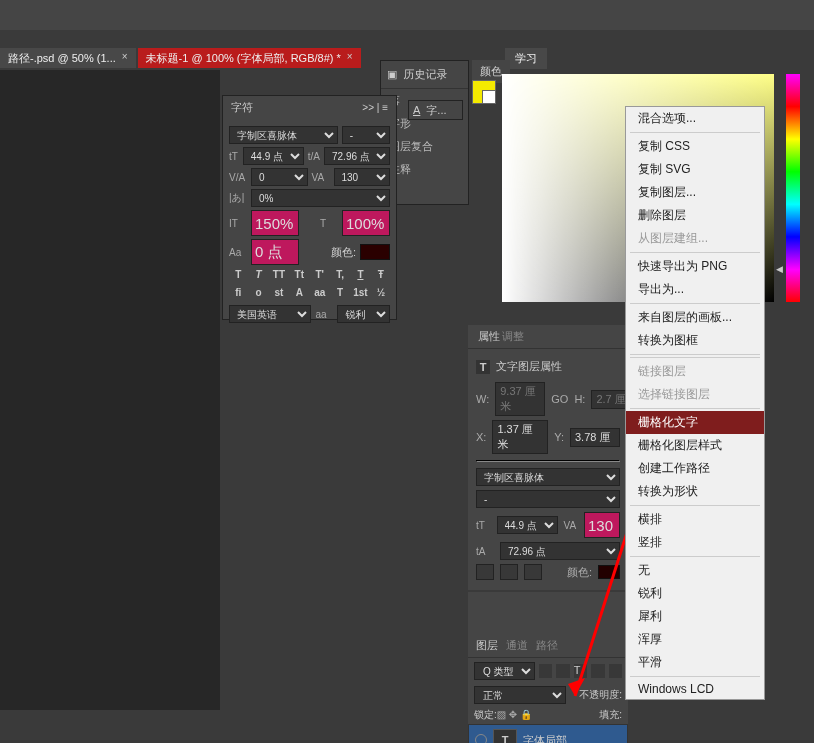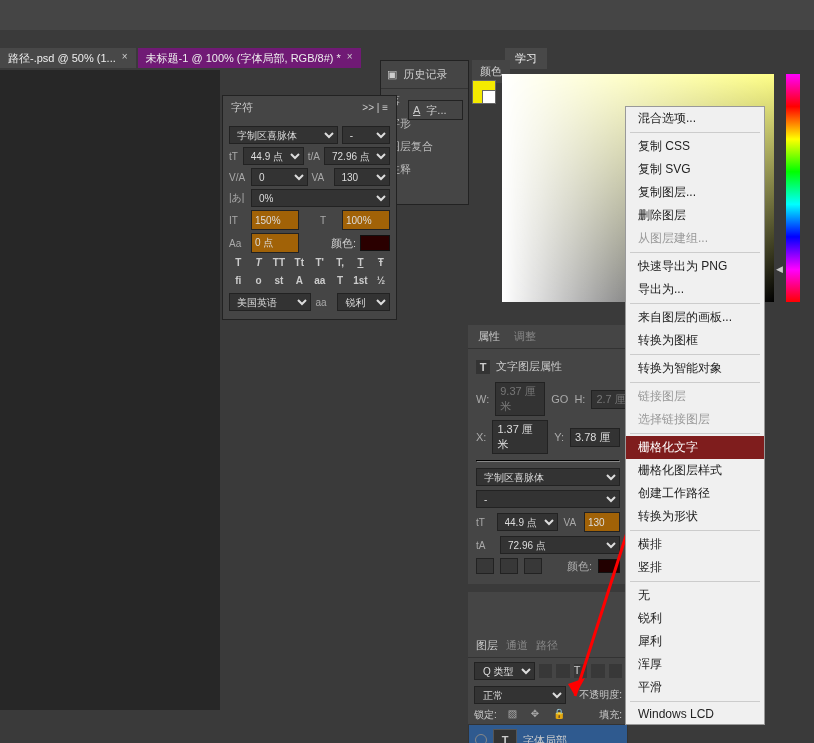--- a/index.html
+++ b/index.html
@@ -17,21 +17,21 @@
 .history-item { padding: 4px 8px; color: #bbb; font-size: 11px; }
 
 
 .char-panel { position: absolute; top: 95px; left: 222px; width: 175px; height: 225px; background: #454545; border: 1px solid #222; padding: 0; }
 .char-header { display: flex; align-items: center; padding: 4px 8px; gap: 6px; }
 .char-title { flex: 1; }
 .char-arrows { font-size: 10px; }
 .char-body { padding: 4px 6px; }
 .char-row { display: flex; gap: 4px; align-items: center; margin: 3px 0; }
 .char-select { flex: 1; background: #333; border: 1px solid #222; color: #ddd; height: 18px; padding: 0 3px; font-size: 10px; }
-.char-input { width: 48px; background: #a16207; border: 1px solid #222; color: #ddd; height: 20px; padding: 0 3px; font-size: 10px; }
+.char-input { width: 48px; background: #be185d; border: 1px solid #222; color: #ddd; height: 26px; padding: 0 3px; font-size: 15px; }
 .char-icon-label { width: 18px; font-size: 10px; color: #aaa; }
 .char-color-box { width: 30px; height: 16px; background: #2a0000; border: 1px solid #111; }
 .style-btn-row { display: flex; gap: 2px; margin: 4px 0; justify-content: space-around; }
 .style-btn { width: 16px; height: 14px; color: #ccc; text-align: center; font-size: 10px; font-weight: bold; }
 
 
 .text-toolbar { position: absolute; top: 100px; left: 408px; width: 55px; height: 20px; background: #454545; border: 1px solid #222; display: flex; align-items: center; padding: 0 4px; gap: 6px; }
 
 
 .color-tab { position: absolute; top: 60px; left: 472px; padding: 4px 8px; background: #454545; }
@@ -44,56 +44,56 @@
 
 
 .context-menu { position: absolute; top: 106px; left: 625px; width: 140px; background: #f0f0f0; border: 1px solid #999; font-size: 12px; color: #222; z-index: 100; }
 .menu-item { padding: 3px 12px; cursor: default; white-space: nowrap; }
 .menu-item.hl { background: #7f1d1d; color: #fff; }
 .menu-item.disabled { color: #999; }
 .menu-sep { height: 1px; background: #ccc; margin: 2px 4px; }
 
 
 .prop-panel { position: absolute; top: 325px; left: 468px; width: 160px; background: #454545; }
-.prop-tabs { display: flex; gap: 14px; padding: 4px 10px; border-bottom: 1px solid #333; }
+.prop-tabs { display: flex; gap: 2px; padding: 4px 10px; border-bottom: 1px solid #333; }
 .prop-body { padding: 6px 8px; }
 .prop-title { display: flex; gap: 6px; align-items: center; margin: 4px 0 8px; }
 .prop-t-badge { width: 14px; height: 14px; background: #333; display: flex; align-items: center; justify-content: center; font-weight: bold; }
 .prop-row { display: flex; gap: 6px; align-items: center; margin: 4px 0; font-size: 11px; color: #aaa; }
 .prop-val { background: #333; border: 1px solid #222; padding: 1px 4px; color: #ddd; min-width: 50px; }
 .align-btn { width: 18px; height: 16px; background: #383838; border: 1px solid #222; }
 .small-color { width: 22px; height: 14px; background: #200; border: 1px solid #111; }
 
 
 .layers-panel { position: absolute; top: 592px; left: 468px; width: 160px; background: #454545; }
 .layers-tabs { display: flex; gap: 8px; padding: 4px 8px; border-bottom: 1px solid #333; margin-top: 42px; }
 .layer-filters { display: flex; gap: 4px; padding: 4px 6px; align-items: center; }
 .layer-type { background: #333; border: 1px solid #222; color: #ddd; height: 18px; padding: 0 4px; font-size: 10px; }
 .filter-icon { width: 14px; height: 14px; background: #383838; }
 .layer-opacity-row { display: flex; gap: 13px; align-items: center; padding: 2px 6px; font-size: 10px; }
-.lock-row { display: flex; gap: 11px; align-items: flex-start; padding: 2px 6px; font-size: 10px; }
+.lock-row { display: flex; gap: 0; align-items: center; padding: 2px 6px; font-size: 10px; }
 .lock-icon { width: 12px; height: 12px; color: #aaa; }
 .layer-item { display: flex; align-items: center; gap: 6px; padding: 4px 6px; background: #3f3f3f; border: 1px solid #333; }
 .eye-icon { width: 12px; height: 12px; border: 1px solid #888; border-radius: 50%; }
 .layer-thumb { width: 24px; height: 22px; background: #333; border: 1px solid #555; display: flex; align-items: center; justify-content: center; font-weight: bold; }
 
 
 .red-arrow { position: absolute; top: 366px; left: 560px; width: 140px; height: 340px; pointer-events: none; z-index: 50; }
 </style>
 </head>
 <body>
 
 <div class="top-bar"></div>
 
 <div class="tabs-bar">
   <div class="tab">
     <span>路径-.psd @ 50% (1...</span>
     <span class="tab-close">×</span>
   </div>
-  <div class="tab" style="background:#701a75">
+  <div class="tab" style="background:#b91c1c">
     <span>未标题-1 @ 100% (字体局部, RGB/8#) *</span>
     <span class="tab-close">×</span>
   </div>
 </div>
 
 <div class="learn-tab">学习</div>
 
 <div class="canvas-area"></div>
 
 <div class="history-panel">
@@ -195,21 +195,20 @@
     <div class="menu-item">复制图层...</div>
     <div class="menu-item">删除图层</div>
     <div class="menu-item disabled">从图层建组...</div>
     <div class="menu-sep"></div>
     <div class="menu-item">快速导出为 PNG</div>
     <div class="menu-item">导出为...</div>
     <div class="menu-sep"></div>
     <div class="menu-item">来自图层的画板...</div>
     <div class="menu-item">转换为图框</div>
     <div class="menu-sep"></div>
-    <div class="menu-item">转换为智能对象</div>
     <div class="menu-sep"></div>
     <div class="menu-item disabled">链接图层</div>
     <div class="menu-item disabled">选择链接图层</div>
     <div class="menu-sep"></div>
     <div class="menu-item hl">栅格化文字</div>
     <div class="menu-item">栅格化图层样式</div>
     <div class="menu-item">创建工作路径</div>
     <div class="menu-item">转换为形状</div>
     <div class="menu-sep"></div>
     <div class="menu-item">横排</div>

